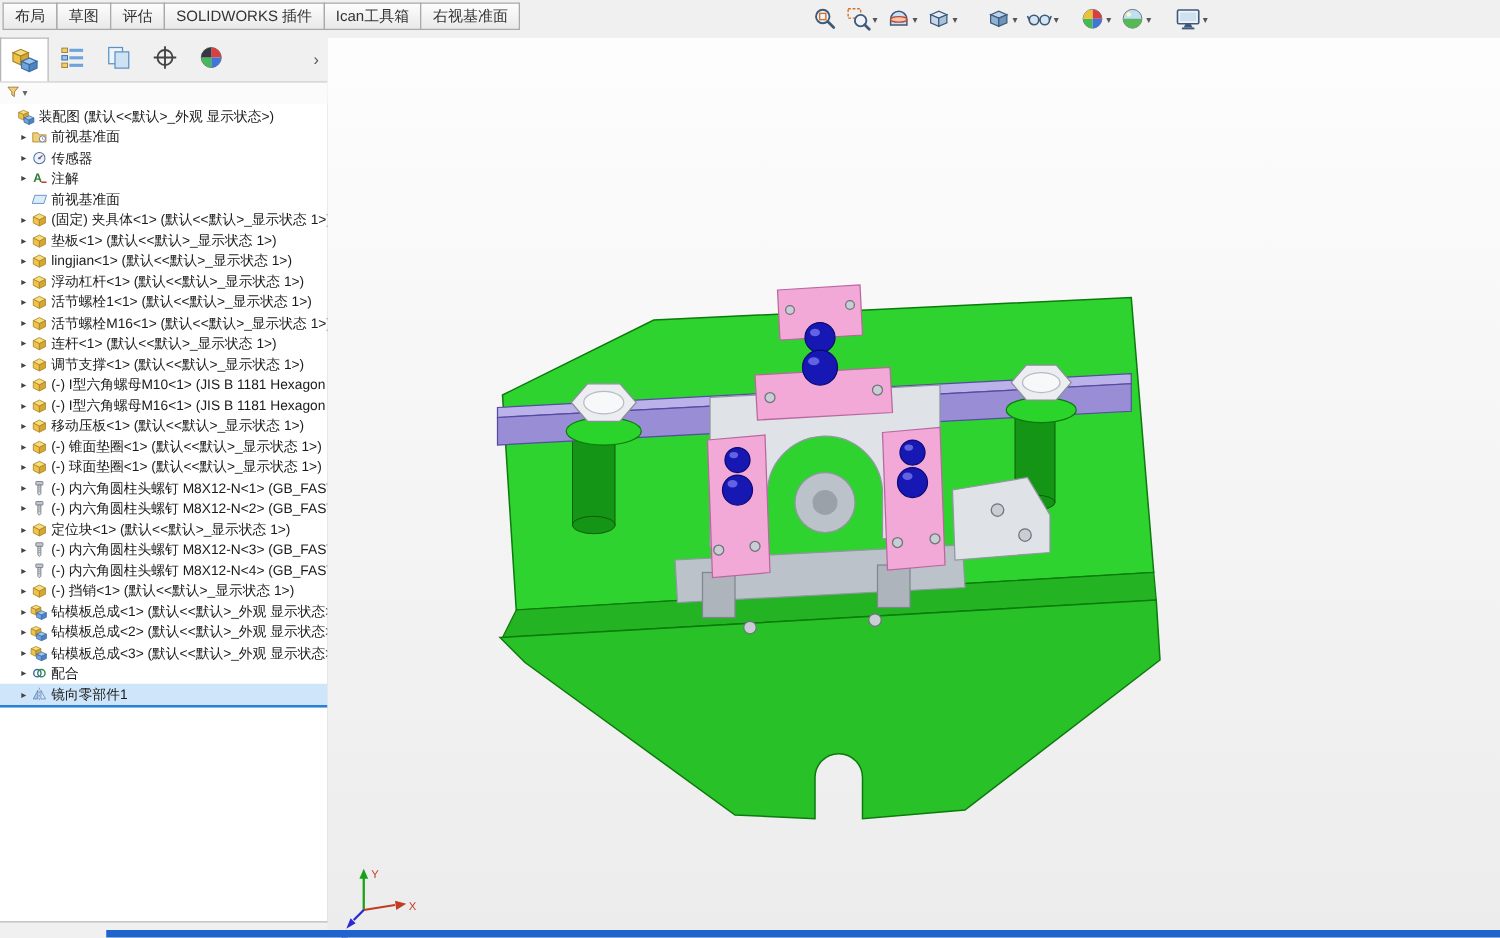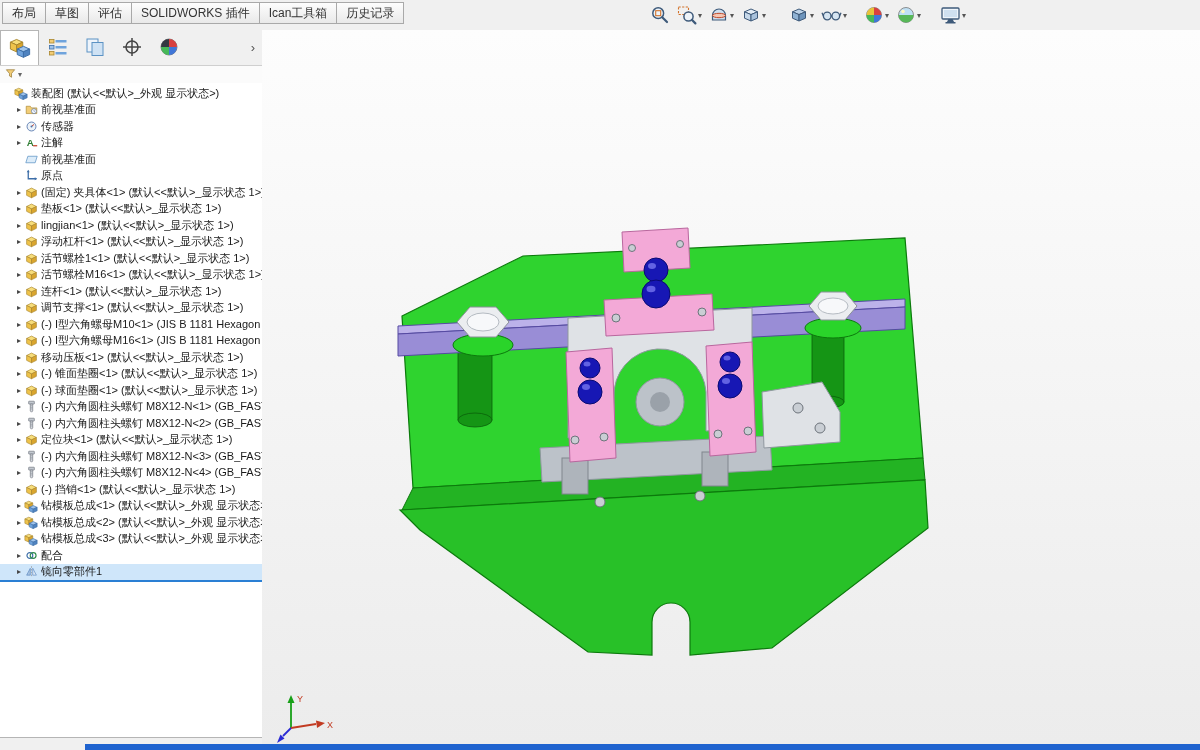--- a/index.html
+++ b/index.html
@@ -63,21 +63,21 @@
 </head>
 <body>
 
 <div class="top-strip">
   <div class="tab-bar" id="tab-bar">
       <div class="ribbon-tab">布局</div>
       <div class="ribbon-tab">草图</div>
       <div class="ribbon-tab">评估</div>
       <div class="ribbon-tab">SOLIDWORKS 插件</div>
       <div class="ribbon-tab">Ican工具箱</div>
-      <div class="ribbon-tab">历史记录</div>
+      <div class="ribbon-tab">右视基准面</div>
     </div>
   <div class="view-toolbar" id="view-toolbar">
       <div class="vt-btn">
         <span class="vt-ic">
           <svg width="20" height="20" viewBox="0 0 20 20">
             <circle cx="8.2" cy="8.2" r="5.4" fill="#eef4fa" stroke="#3e5a7a" stroke-width="1.5"></circle>
             <line x1="12.2" y1="12.2" x2="17" y2="17" stroke="#3e5a7a" stroke-width="2.2" stroke-linecap="round"></line>
             <rect x="5.7" y="5.7" width="5" height="5" fill="none" stroke="#d2722a" stroke-width="1.1"></rect>
           </svg>
         </span>
@@ -266,30 +266,20 @@
         <span class="t-label">注解</span>
       </div>
       <div class="tree-row">
         <span class="arrow"></span>
         <span class="t-icon">
           <svg width="13" height="13" viewBox="0 0 16 16">
             <polygon points="3.5,4 15,4 12.5,12 1,12" fill="#d6e9f8" fill-opacity=".85" stroke="#5b92c4" stroke-width=".9"></polygon>
           </svg>
         </span>
         <span class="t-label">前视基准面</span>
-      </div>
-      <div class="tree-row">
-        <span class="arrow"></span>
-        <span class="t-icon">
-          <svg width="13" height="13" viewBox="0 0 16 16">
-            <path d="M4 2v10h10" fill="none" stroke="#3d6ea8" stroke-width="1.6"></path>
-            <path d="M2.2 4 4 1l1.8 3zM12 10.2l3 1.8-3 1.8z" fill="#3d6ea8"></path>
-          </svg>
-        </span>
-        <span class="t-label">原点</span>
       </div>
       <div class="tree-row">
         <span class="arrow">▸</span>
         <span class="t-icon">
           <svg width="13" height="13" viewBox="0 0 16 16">
             <path d="M2 5.5 8 2.5l6 3-6 3z" fill="#f7dd7a" stroke="#a8852c" stroke-width=".8"></path>
             <path d="M2 5.5v6l6 3v-6z" fill="#efc34a" stroke="#a8852c" stroke-width=".8"></path>
             <path d="M14 5.5v6l-6 3v-6z" fill="#d9a52e" stroke="#a8852c" stroke-width=".8"></path>
           </svg>
         </span>

